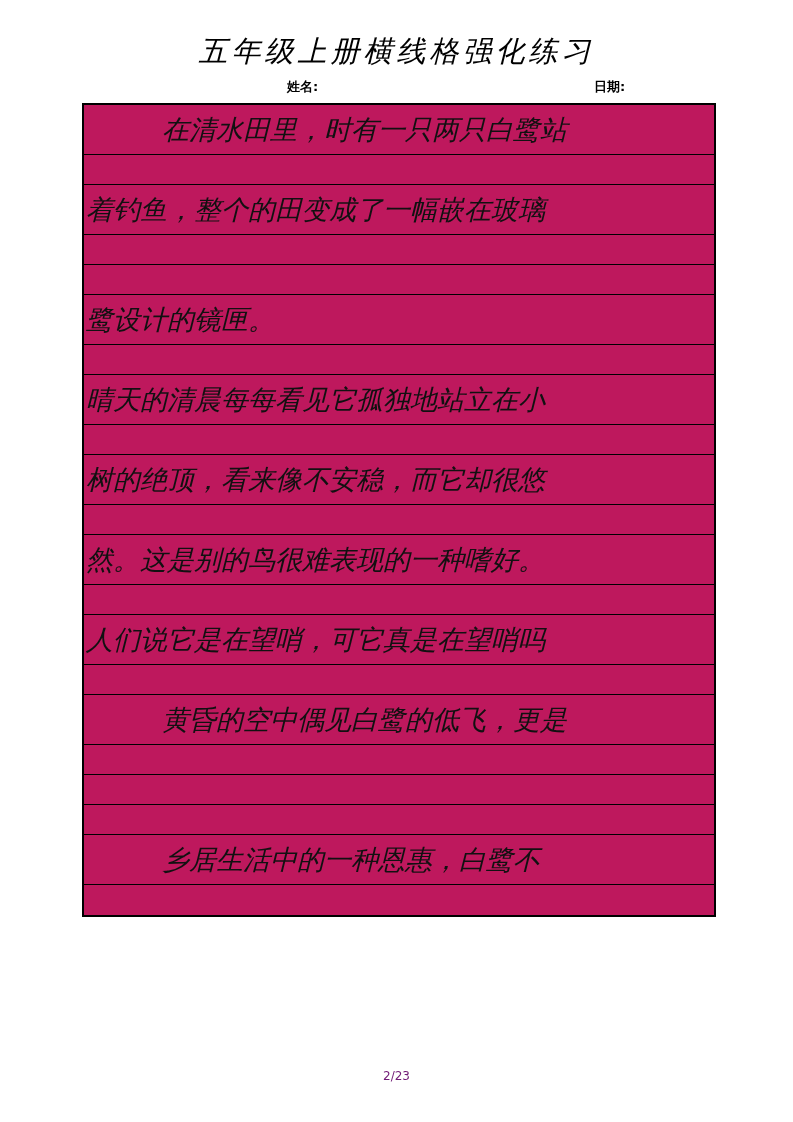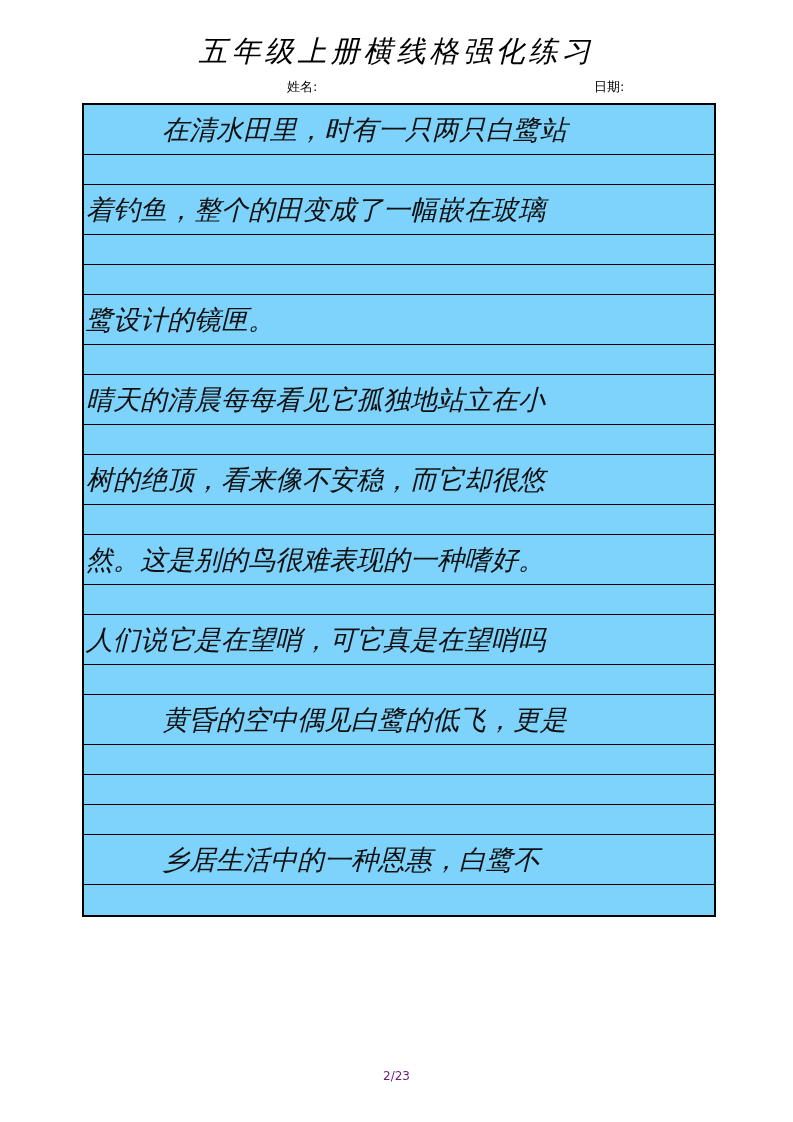--- a/index.html
+++ b/index.html
@@ -48,37 +48,37 @@
     left: 82px;
     top: 76px;
     width: 634px;
     height: 22px;
   }
   .meta-field {
     position: absolute;
     top: 0;
     font-size: 13px;
     line-height: 22px;
-    font-weight: normal;
+    font-weight: bold;
     white-space: nowrap;
     font-family: "DejaVu Sans", "Liberation Sans", sans-serif;
   }
   .meta-field.f0 { left: 205px; }
   .meta-field.f1 { left: 355px; margin-top: 48px; }
   .meta-field.f2 { left: 512px; }
 
   
   #practice-grid {
     position: absolute;
     left: 82px;
     top: 103px;
     width: 634px;
     border: 2px solid #000000;
     box-sizing: border-box;
-    background: #7dd3fc;
+    background: #be185d;
   }
   .grid-row {
     position: relative;
     box-sizing: border-box;
     border-bottom: 1px solid #000000;
     overflow: hidden;
   }
   .grid-row:last-child {
     border-bottom: none;
   }

